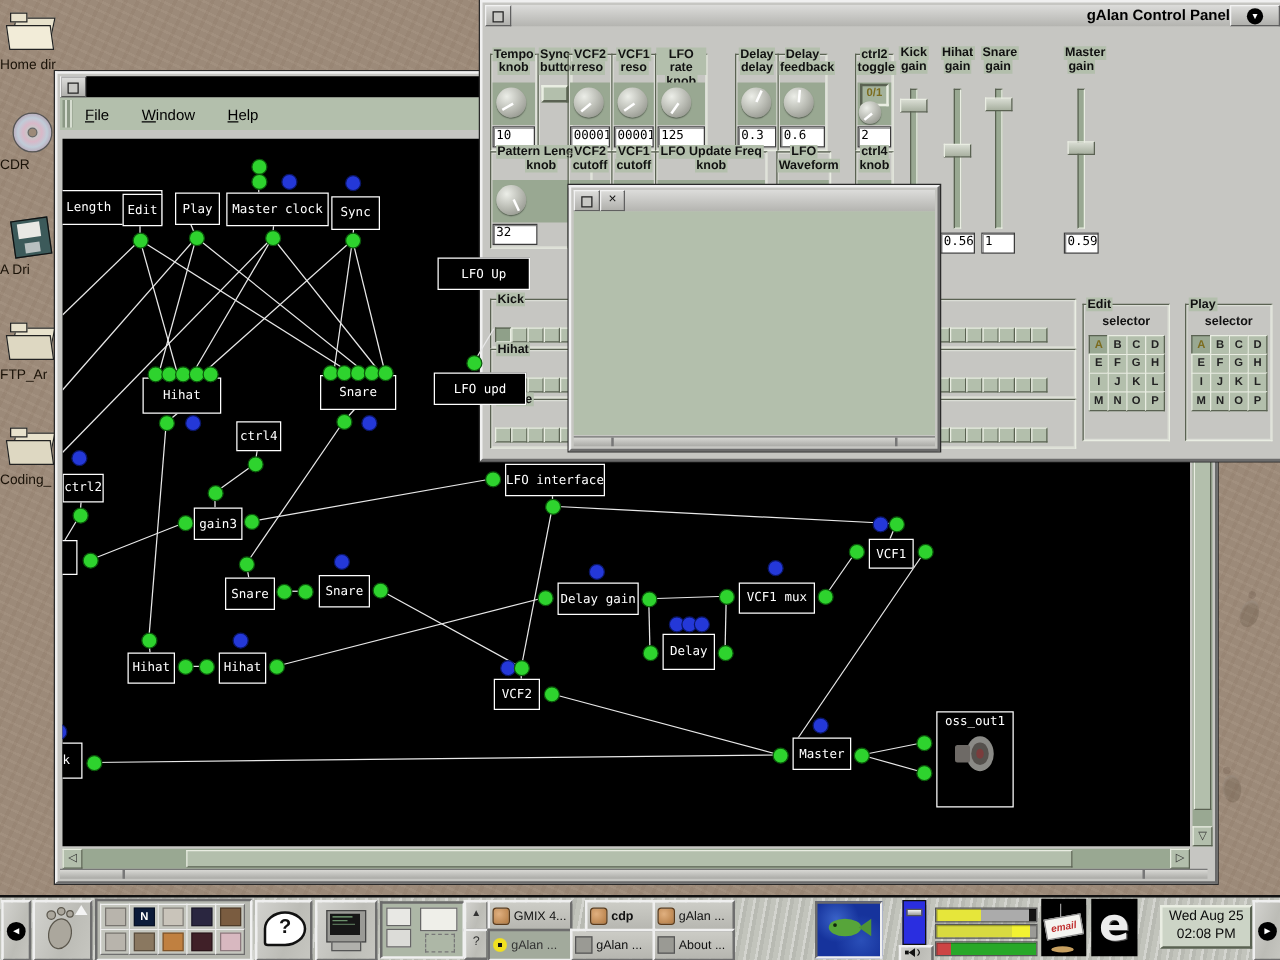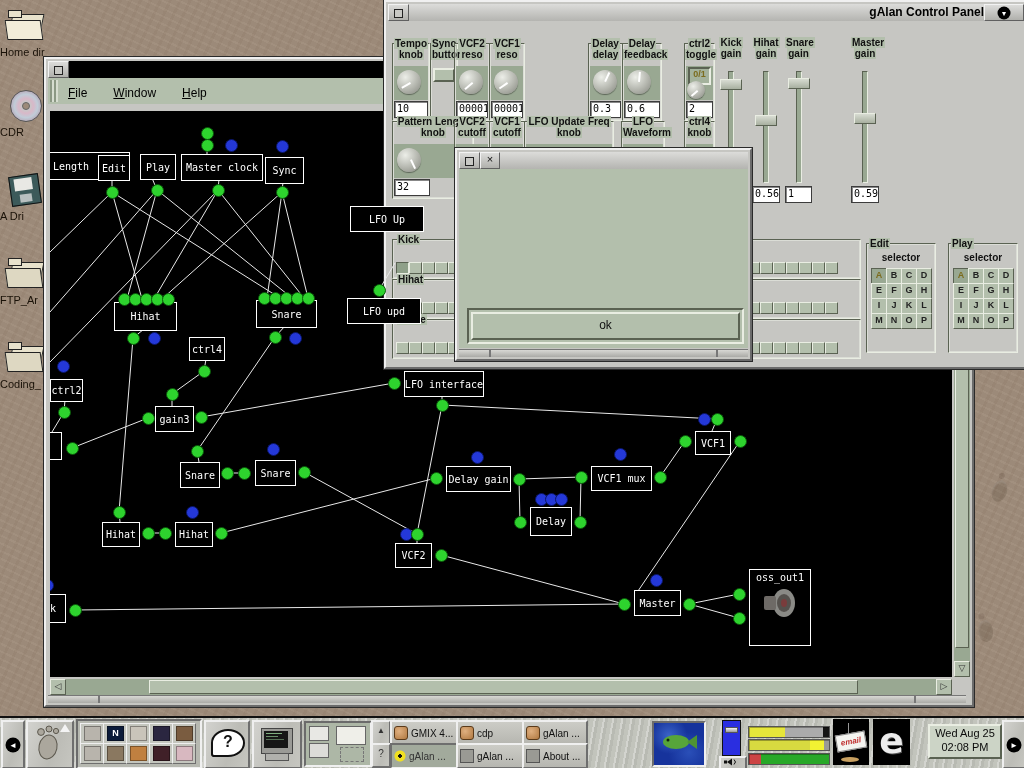--- a/index.html
+++ b/index.html
@@ -404,20 +404,32 @@
             <div><span>VCF1</span></div>
             <div><span>reso</span></div>
           </div>
           <div class="kcell" style="top: 22px; height: 34px;">
             <div class="knob" style="left: 3px; top: 4px; width: 24px; height: 24px;">
               <div class="ptr" style="height: 10px; transform: rotate(235deg) translate(-1px, -10px);"></div>
             </div>
           </div>
           <div class="entry" style="left: 1px; top: 57px; width: 28px; height: 15px;">00001</div>
         </div>
+        <div class="gframe" style="left: 136px; top: 22px; width: 40px; height: 76px;">
+          <div class="flabel">
+            <div><span>LFO rate</span></div>
+            <div><span>knob</span></div>
+          </div>
+          <div class="kcell" style="top: 22px; height: 34px;">
+            <div class="knob" style="left: 3px; top: 4px; width: 24px; height: 24px;">
+              <div class="ptr" style="height: 10px; transform: rotate(215deg) translate(-1px, -10px);"></div>
+            </div>
+          </div>
+          <div class="entry" style="left: 1px; top: 57px; width: 34px; height: 15px;">125</div>
+        </div>
         <div class="gframe" style="left: 200px; top: 22px; width: 33px; height: 76px;">
           <div class="flabel">
             <div><span>Delay</span></div>
             <div><span>delay</span></div>
           </div>
           <div class="kcell" style="top: 22px; height: 34px;">
             <div class="knob" style="left: 3px; top: 4px; width: 24px; height: 24px;">
               <div class="ptr" style="height: 10px; transform: rotate(25deg) translate(-1px, -10px);"></div>
             </div>
           </div>
@@ -709,23 +721,20 @@
 
   <div class="abs wmwin wout" style="left:455px;top:148px;width:293px;height:209px;z-index:30">
     <div class="titlebar tb-gray">
       <div class="tb-btn">
           <div class="tb-sq"></div>
         </div>
       <div class="tb-btn" style="width:18px;font-size:11px;text-align:center;line-height:13px;color:#111">×</div>
     </div>
     <div class="abs gtk" style="left:2px;top:19px;width:289px;height:179px">
       <div id="about-lines" style="padding-top:7px"></div>
-      <div class="abs gin" style="left:8px;top:139px;width:273px;height:32px">
-        <div class="abs gout gtk" style="left:2px;top:2px;width:265px;height:24px;text-align:center;font-size:12px;line-height:22px;color:#111">ok</div>
-      </div>
     </div>
     <div class="abs" style="left:2px;bottom:2px;width:289px;height:7px;background:linear-gradient(#d8d8d4,#aaaaa6);border-top:1px solid #777">
       <div class="abs" style="left:30px;top:0;width:2px;height:7px;background:#777"></div>
       <div class="abs" style="right:30px;top:0;width:2px;height:7px;background:#777"></div>
     </div>
   </div>
 
   <div class="abs" style="left:0;top:716px;width:1024px;height:52px;z-index:40;background:#c2c4bc;border-top:2px solid #111;border-bottom:1px solid #111;
        background-image:repeating-linear-gradient(100deg, rgba(255,255,255,.28) 0 2px, rgba(0,0,0,.05) 2px 5px, transparent 5px 9px)">
 
@@ -801,21 +810,21 @@
     </div>
 
     <div class="pbtn" style="left:371px;top:2px;width:16px;height:21px;text-align:center;font-size:8px;line-height:17px;color:#333">▲</div>
     <div class="pbtn" style="left:371px;top:25px;width:16px;height:21px;text-align:center;font-size:10px;line-height:17px;color:#333">?</div>
 
     <div id="tasklist">
         <div class="taskbtn" style="left: 390px; top: 2px; width: 64px;">
           <div class="ticon" style="background: radial-gradient(circle at 35% 35%, rgb(224, 176, 128), rgb(176, 120, 64)); border-radius: 3px; border: 1px solid rgb(90, 58, 26);"></div>
           <div>GMIX 4...</div>
         </div>
-        <div class="taskbtn" style="left: 456px; top: 2px; width: 65px;">
+        <div class="taskbtn" style="left: 468px; top: 2px; width: 65px; font-weight: bold;">
           <div class="ticon" style="background: radial-gradient(circle at 35% 35%, rgb(224, 176, 128), rgb(176, 120, 64)); border-radius: 3px; border: 1px solid rgb(90, 58, 26);"></div>
           <div>cdp</div>
         </div>
         <div class="taskbtn" style="left: 522px; top: 2px; width: 62px;">
           <div class="ticon" style="background: radial-gradient(circle at 35% 35%, rgb(224, 176, 128), rgb(176, 120, 64)); border-radius: 3px; border: 1px solid rgb(90, 58, 26);"></div>
           <div>gAlan ...</div>
         </div>
         <div class="taskbtn pressed" style="left: 390px; top: 25px; width: 64px;">
           <div class="ticon" style="background: radial-gradient(circle, rgb(17, 17, 17) 0px, rgb(17, 17, 17) 2px, rgb(240, 224, 32) 2px, rgb(240, 224, 32) 5px, transparent 6px);"></div>
           <div>gAlan ...</div>

